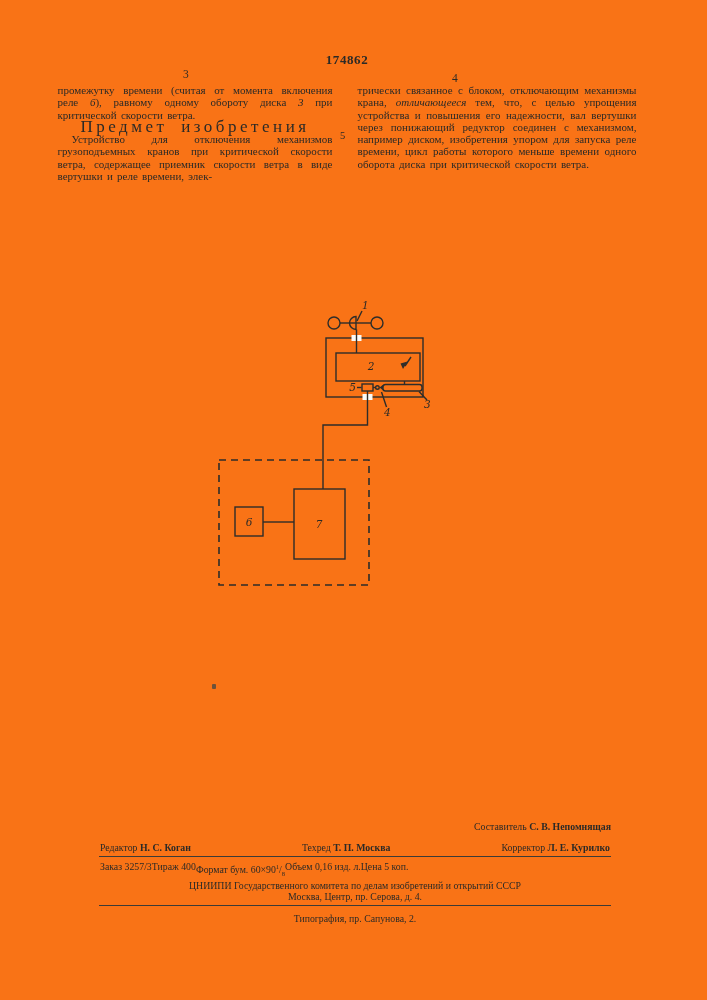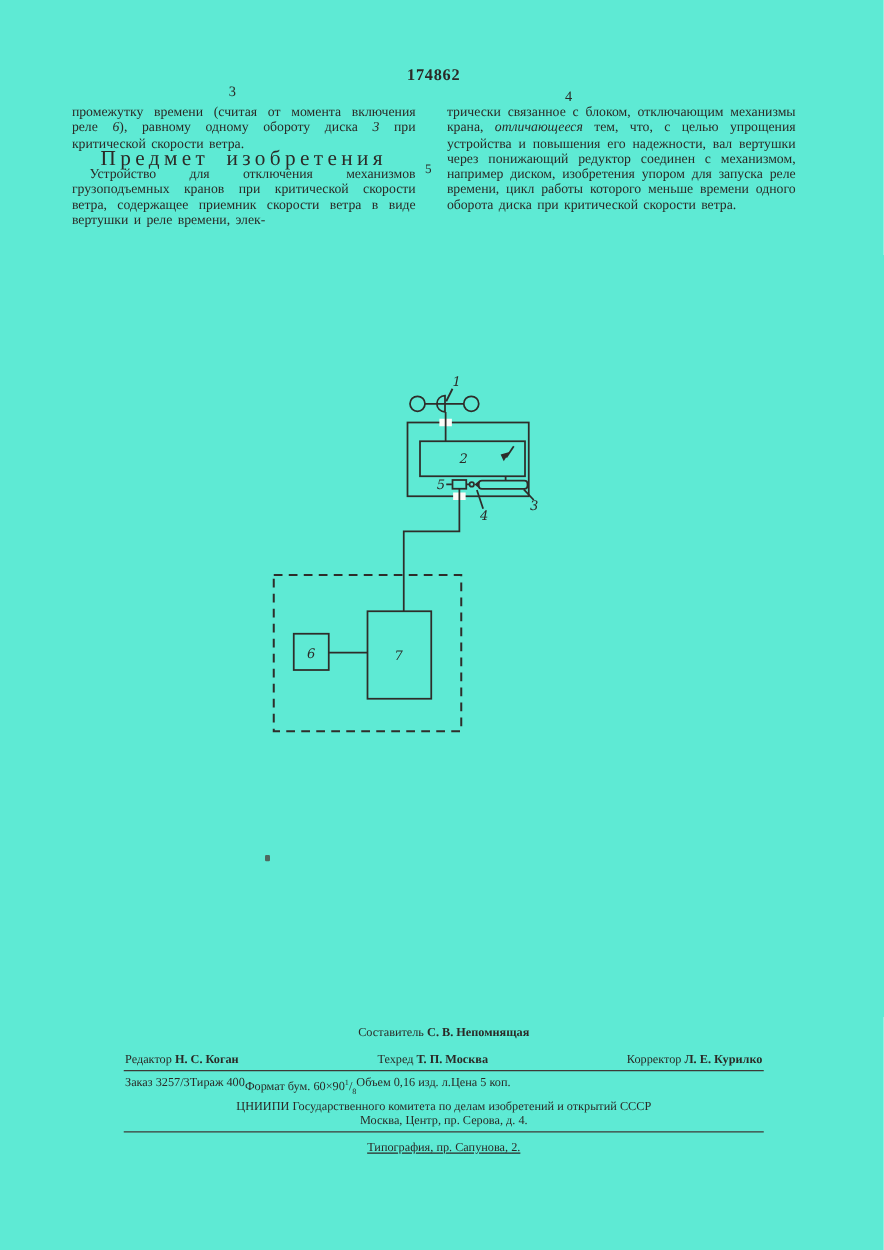--- a/index.html
+++ b/index.html
@@ -1,20 +1,20 @@
 <!DOCTYPE html>
 <html><head>
 <meta charset="utf-8">
 <style>
   html, body { margin: 0; padding: 0; }
   .page {
     position: relative;
     width: 707px;
     height: 1000px;
-    background: #5eead4;
+    background: #f97316;
     overflow: hidden;
     font-family: "Liberation Serif", serif;
     color: #2b2a27;
   }
   .patent-number {
     position: absolute;
     top: 52px; left: 0;
     width: 694px;
     text-align: center;
     font-weight: bold;
@@ -72,28 +72,28 @@
 
   .colophon {
     position: absolute;
     left: 99px; top: 821px;
     width: 512px;
     font-size: 9.8px;
     line-height: 11px;
     text-align: center;
   }
   .colophon .name { font-weight: bold; }
-  .c-compiler { margin-bottom: 10px; }
+  .c-compiler { margin-bottom: 10px; text-align: right; }
   .c-editors { display: flex; justify-content: space-between; text-align: left; padding: 0 1px; }
   .rule { border: 0; border-top: 1.2px solid #3c3b37; margin: 3px 0 0 0; }
   .c-order { display: flex; justify-content: flex-start; margin-top: 3.5px; padding: 0 1px; }
   .c-order sup { font-size: 6.5px; }
   .c-order sub { font-size: 6.5px; }
   .c-org { margin-top: 1.5px; }
-  .c-printer { margin-top: 7px; text-decoration: underline; }
+  .c-printer { margin-top: 7px; }
 </style>
 </head>
 <body>
 
 <div class="page">
 
   <div class="patent-number">174862</div>
   <span class="page-num page-num-left">3</span>
   <span class="page-num page-num-right">4</span>
 

